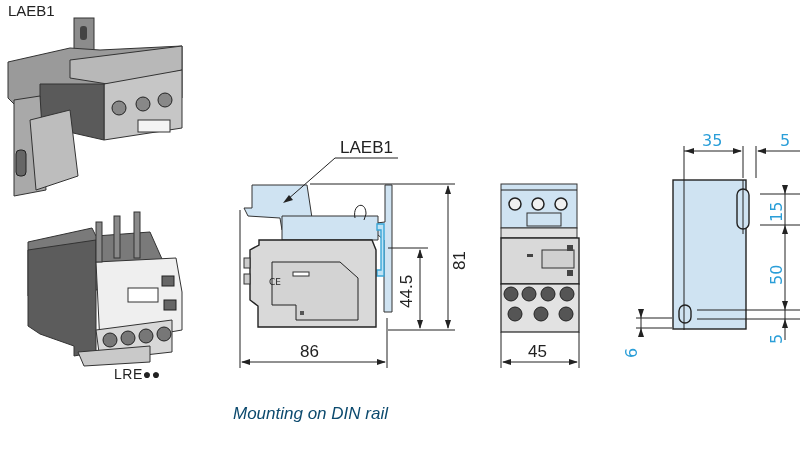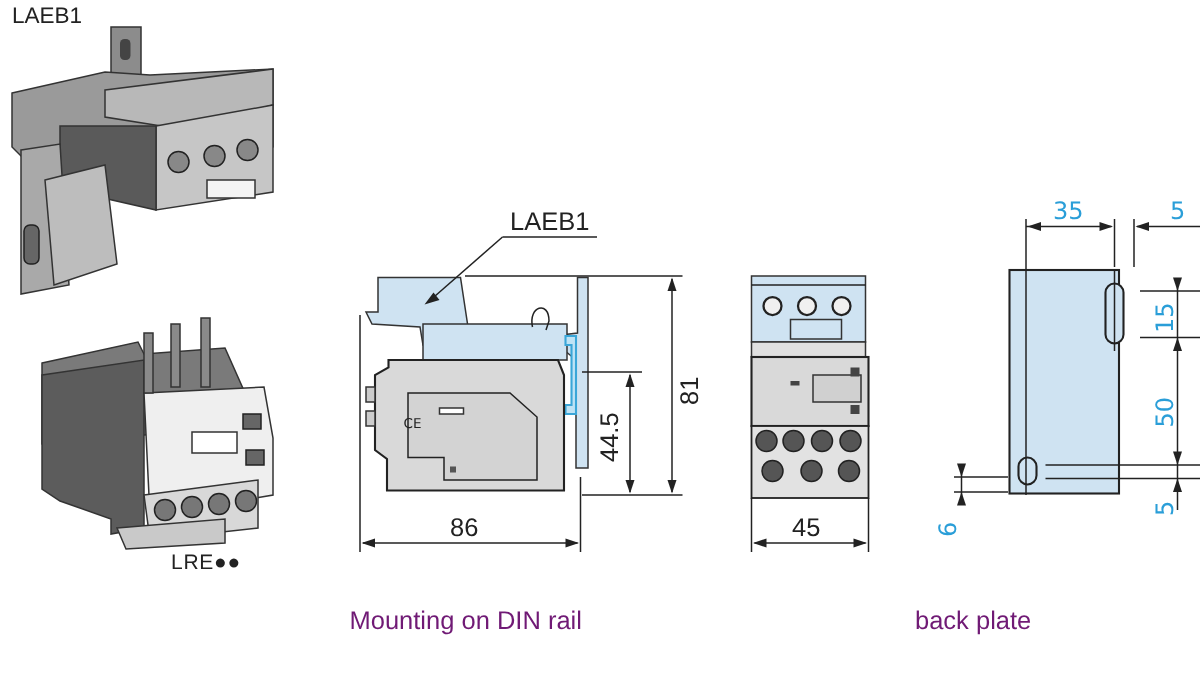--- a/index.html
+++ b/index.html
@@ -1,20 +1,20 @@
 <!DOCTYPE html>
 <html><head>
   <meta charset="utf-8">
   <style>
     html, body { margin: 0; padding: 0; background: #ffffff; }
     body { width: 800px; height: 458px; position: relative; overflow: hidden; font-family: "Liberation Sans", sans-serif; }
     .abs { position: absolute; }
     .label-top { left: 8px; top: 2px; font-size: 15px; color: #222; }
     .label-lre { left: 114px; top: 366px; font-size: 14px; color: #222; letter-spacing: 0.5px; text-align: center; }
-    .caption { font-size: 17px; color: #701a75; line-height: 20px; }
+    .caption { font-style: italic; font-size: 17px; color: #0c4a6e; line-height: 20px; }
     .cap-din { left: 233px; top: 404px; }
     .cap-plate { left: 610px; top: 404px; width: 190px; }
     svg { position: absolute; left: 0; top: 0; }
     .dimtxt { font-family: "Liberation Sans", sans-serif; font-size: 17px; fill: #222; }
     .dimblue { font-family: "DejaVu Sans", sans-serif; font-size: 16px; fill: #2a9ed8; }
     .ln { stroke: #222; stroke-width: 1; fill: none; }
   </style>
 </head>
 <body>
 
@@ -167,14 +167,13 @@
   <text class="dimblue" x="702" y="146">35</text>
   <text class="dimblue" x="780" y="146">5</text>
   <text class="dimblue" x="0" y="0" transform="translate(782,222) rotate(-90)">15</text>
   <text class="dimblue" x="0" y="0" transform="translate(782,285) rotate(-90)">50</text>
   <text class="dimblue" x="0" y="0" transform="translate(782,344) rotate(-90)">5</text>
   <text class="dimblue" x="0" y="0" transform="translate(637,358) rotate(-90)">6</text>
 </svg>
 
 <div class="abs caption cap-din">Mounting on DIN rail</div>
 <div class="abs caption cap-plate">
-  <div>back plate</div>
 </div>
 
 </body></html>

